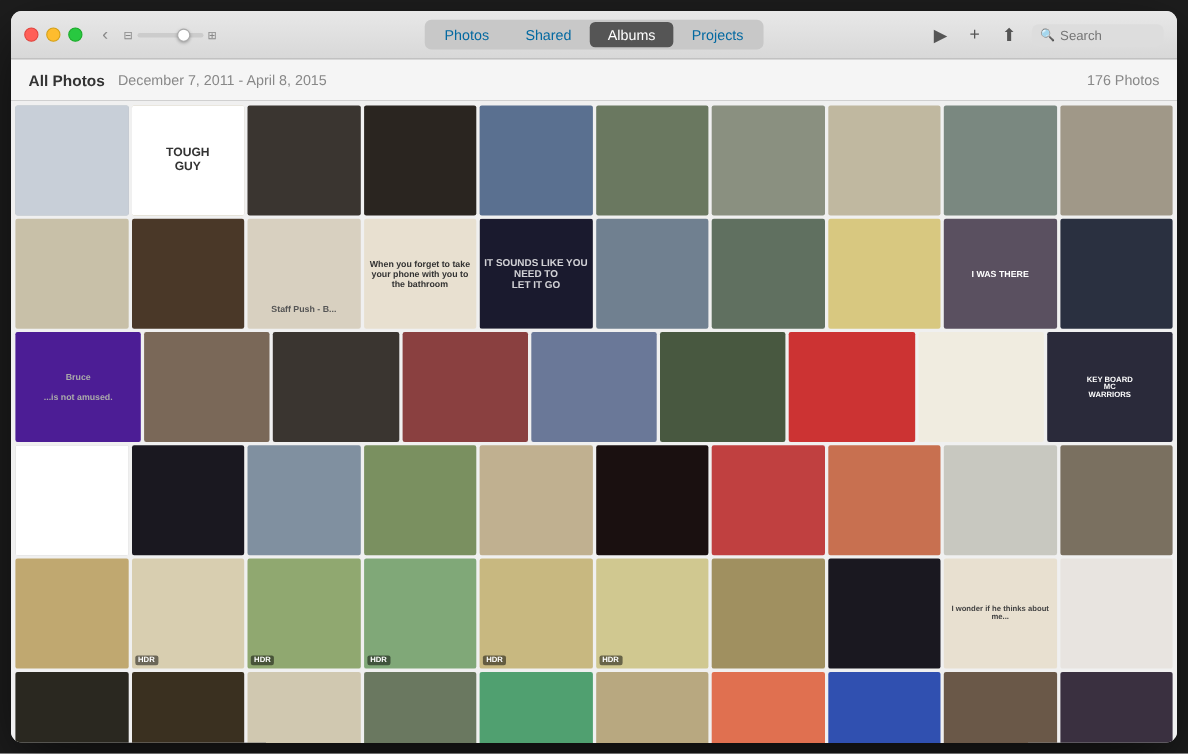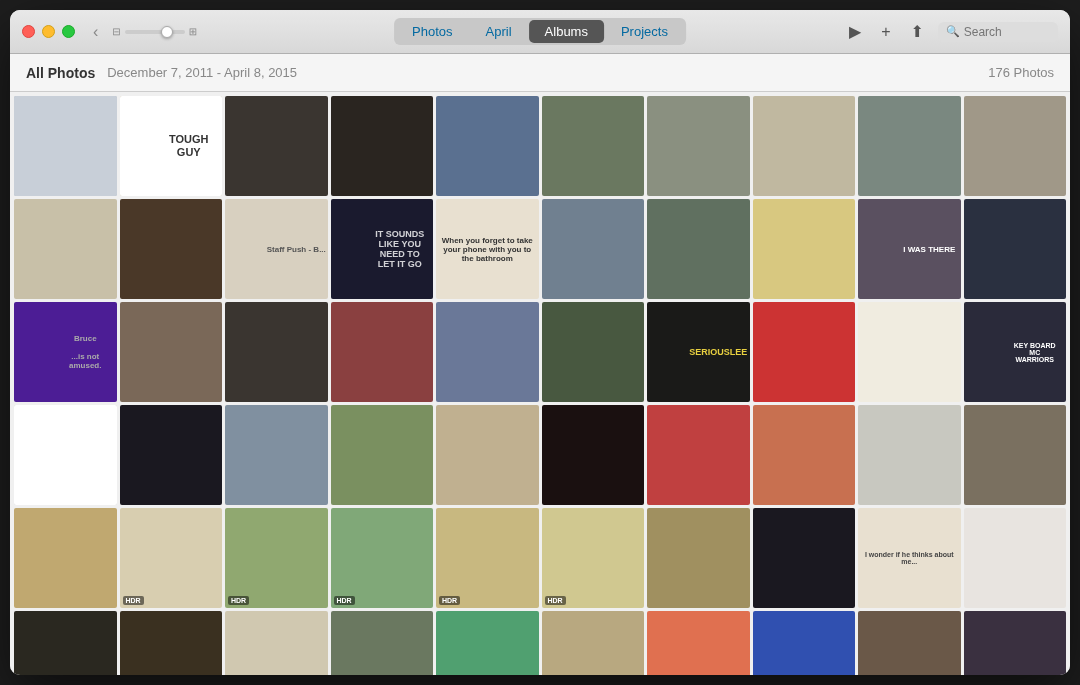--- a/index.html
+++ b/index.html
@@ -193,21 +193,20 @@
       width: 100%;
       height: 100%;
       display: flex;
       align-items: center;
       justify-content: center;
       font-size: 9px;
       color: rgba(255,255,255,0.8);
       font-weight: bold;
       text-align: center;
       position: relative;
-      padding-left: 40px;
     }
     .hdr-badge {
       position: absolute;
       bottom: 3px;
       left: 3px;
       background: rgba(0,0,0,0.5);
       color: white;
       font-size: 7px;
       padding: 1px 3px;
       border-radius: 2px;
@@ -250,21 +249,21 @@
     <button class="nav-back">‹</button>
     <div class="slider-area">
       <span class="slider-icon">⊟</span>
       <div class="slider">
         <div class="slider-thumb"></div>
       </div>
       <span class="slider-icon">⊞</span>
     </div>
     <div class="center-tabs">
       <button class="tab">Photos</button>
-      <button class="tab">April</button>
+      <button class="tab">Shared</button>
       <button class="tab active">Albums</button>
       <button class="tab">Projects</button>
     </div>
     <div class="right-controls">
       <button class="icon-btn">▶</button>
       <button class="icon-btn">+</button>
       <button class="icon-btn">⬆</button>
       <div class="search-box">
         <span style="color:#999;font-size:11px;">🔍</span>
         <input type="text" placeholder="Search" style="">
@@ -298,28 +297,28 @@
     </div>
 
     <div class="grid-row">
       <div class="photo-cell" style="background:#c8c0a8;">
         <div class="inner"></div>
       </div>
       <div class="photo-cell" style="background:#4a3828;">
         <div class="inner"></div>
       </div>
       <div class="photo-cell" style="background:#d8d0c0;">
-        <div class="inner" style="font-size:8px;color:#555;font-weight:bold;flex-direction:column;display:flex;align-items:center;justify-content:center;">Staff Push - B...</div>
+        <div class="inner" style="font-size:8px;color:#555;font-weight:bold;flex-direction:column;display:flex;align-items:center;justify-content:center;margin-top:32px;">Staff Push - B...</div>
+      </div>
+      <div class="photo-cell" style="background:#e8e0d0;">
+        <div class="inner" style="font-size:8px;color:#333;display:flex;flex-direction:column;align-items:center;justify-content:center;padding:4px;">When you forget to take your phone with you to the bathroom</div>
       </div>
       <div class="photo-cell">
         <div class="inner dark-meme">IT SOUNDS LIKE YOU NEED TO<br>LET IT GO</div>
       </div>
-      <div class="photo-cell" style="background:#e8e0d0;">
-        <div class="inner" style="font-size:8px;color:#333;display:flex;flex-direction:column;align-items:center;justify-content:center;padding:4px;">When you forget to take your phone with you to the bathroom</div>
-      </div>
       <div class="photo-cell" style="background:#708090;">
         <div class="inner"></div>
       </div>
       <div class="photo-cell" style="background:#607060;">
         <div class="inner"></div>
       </div>
       <div class="photo-cell" style="background:#d8c880;">
         <div class="inner"></div>
       </div>
       <div class="photo-cell" style="background:#5a5060;">
@@ -342,23 +341,20 @@
       </div>
       <div class="photo-cell" style="background:#8a4040;">
         <div class="inner"></div>
       </div>
       <div class="photo-cell" style="background:#6a7898;">
         <div class="inner"></div>
       </div>
       <div class="photo-cell" style="background:#485840;">
         <div class="inner"></div>
       </div>
-      <div class="photo-cell" style="background:#1a1a18;">
-        <div class="inner" style="font-size:9px;color:#e8d040;font-weight:900;">SERIOUSLEE</div>
-      </div>
       <div class="photo-cell" style="background:#cc3333;">
         <div class="inner"></div>
       </div>
       <div class="photo-cell" style="background:#f0ece0;">
         <div class="inner"></div>
       </div>
       <div class="photo-cell" style="background:#2a2a3a;">
         <div class="inner" style="font-size:7px;color:white;font-weight:bold;text-align:center;">KEY BOARD<br>MC<br>WARRIORS</div>
       </div>
     </div>

